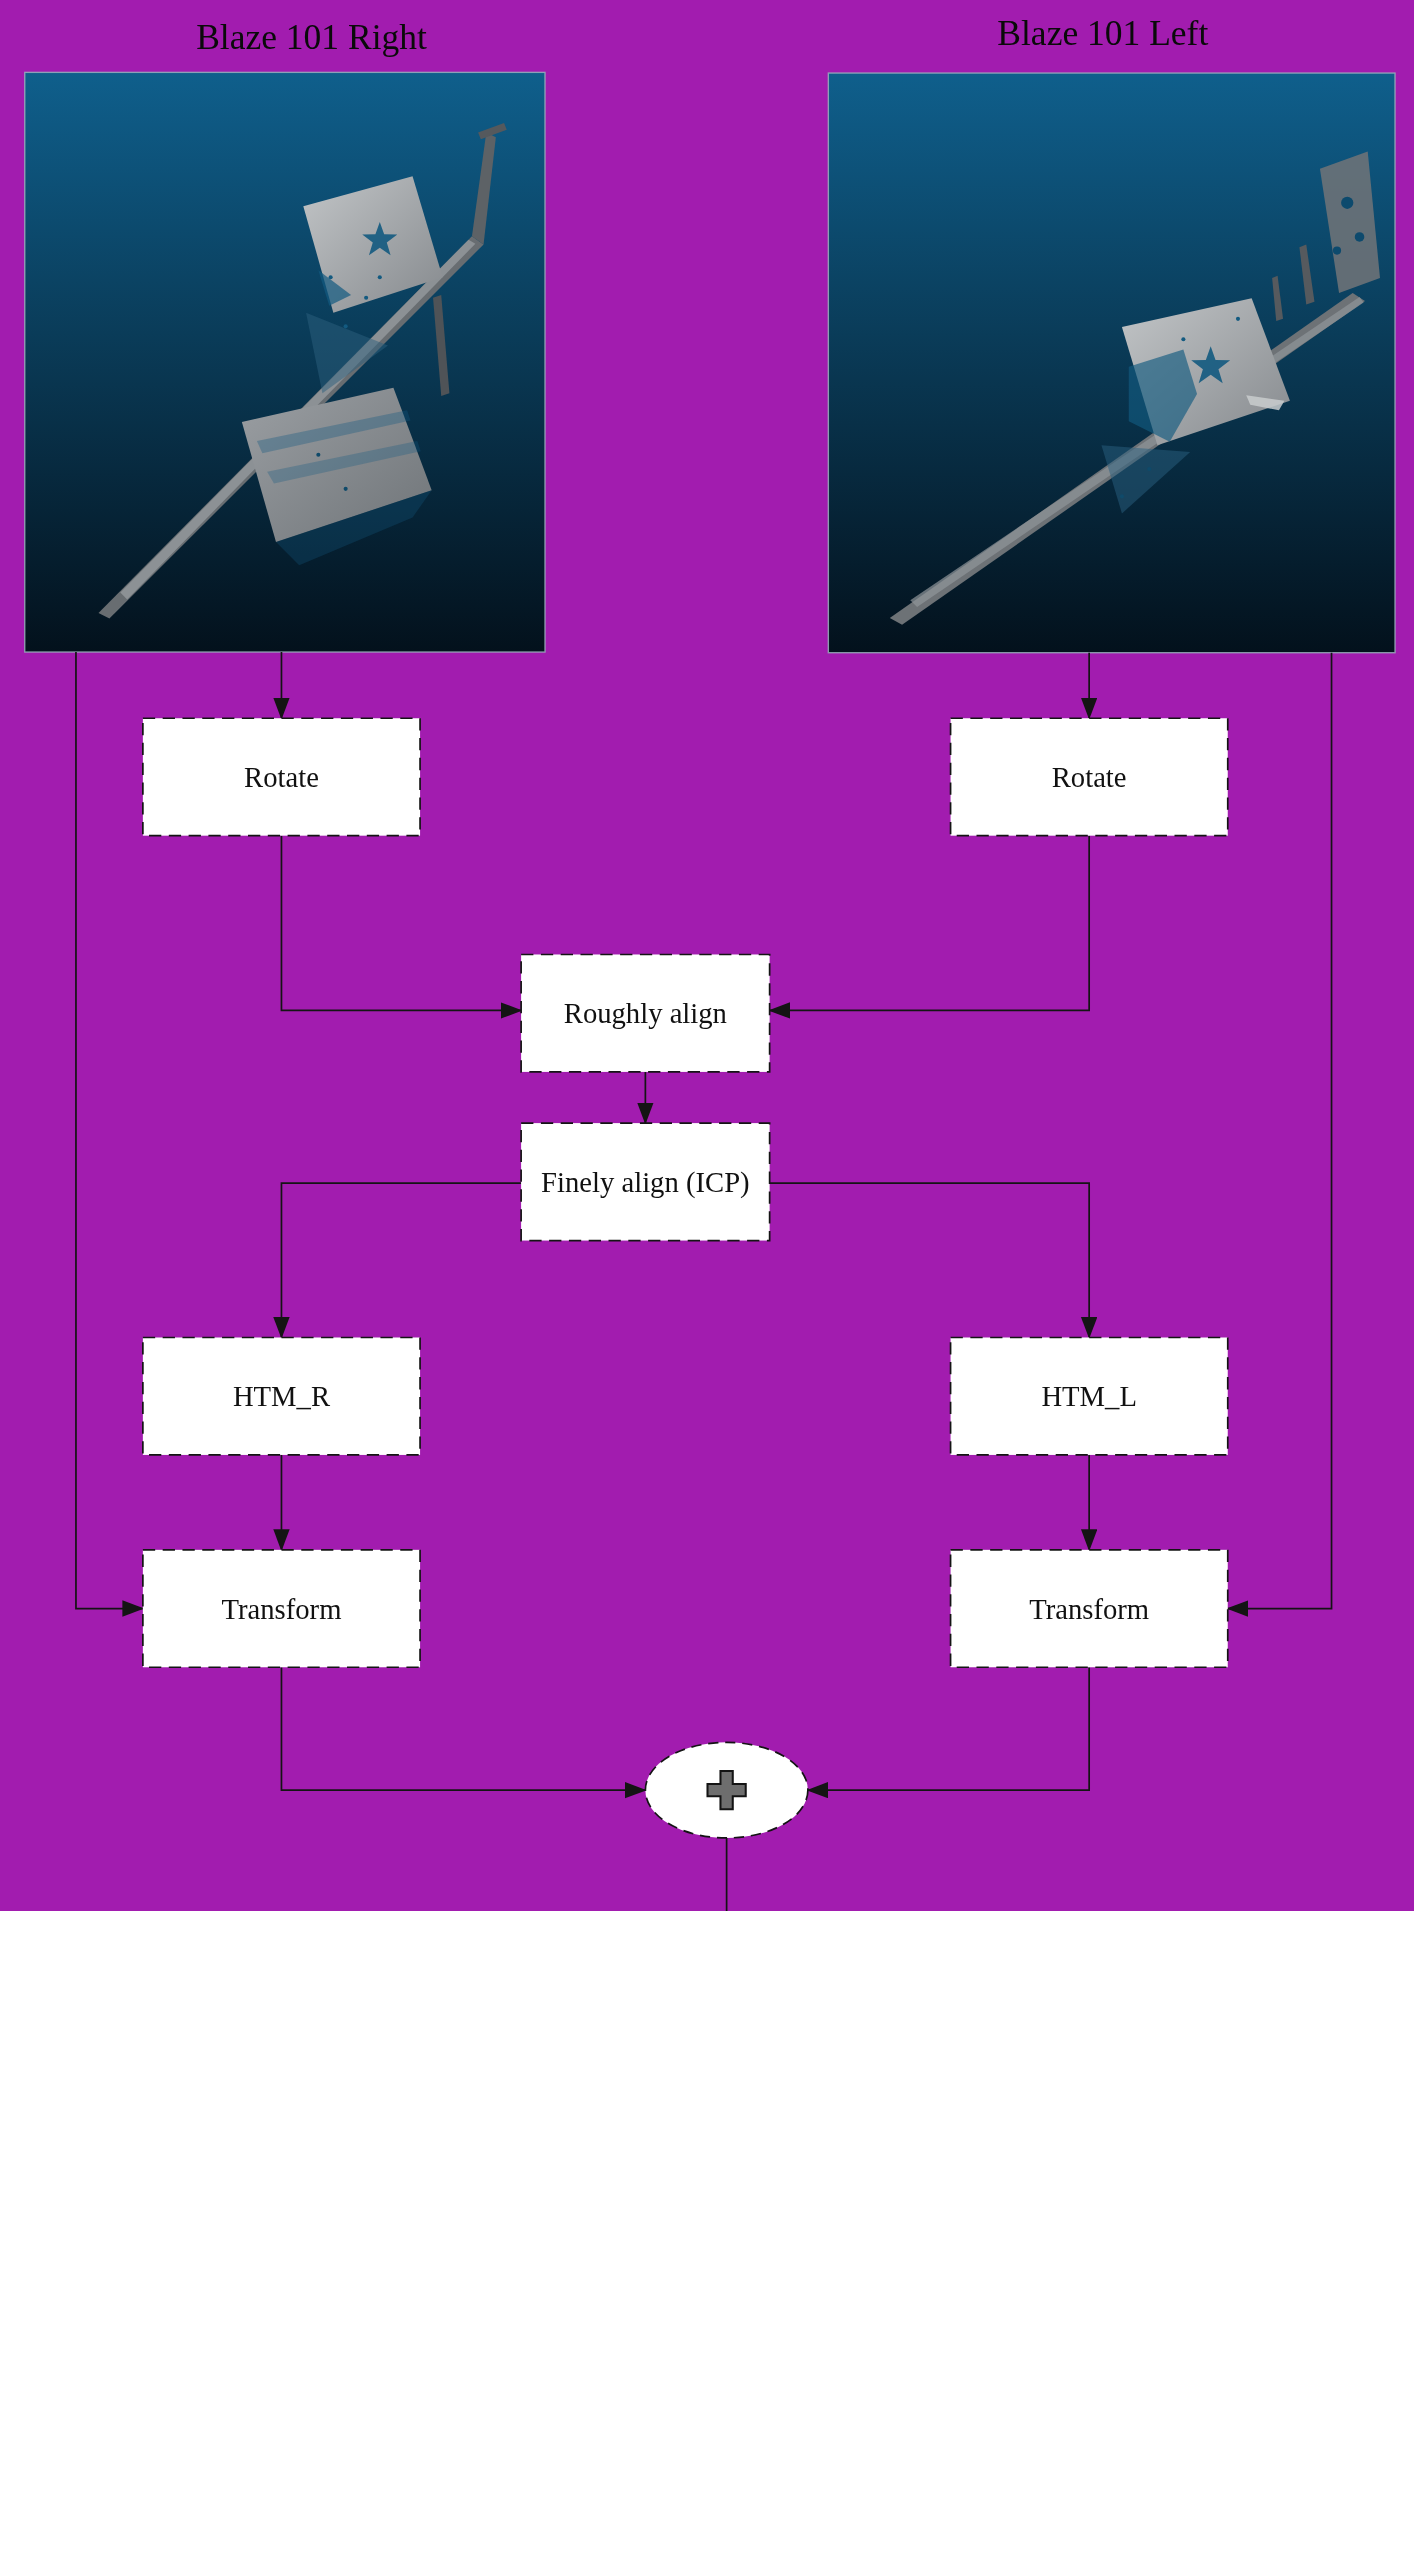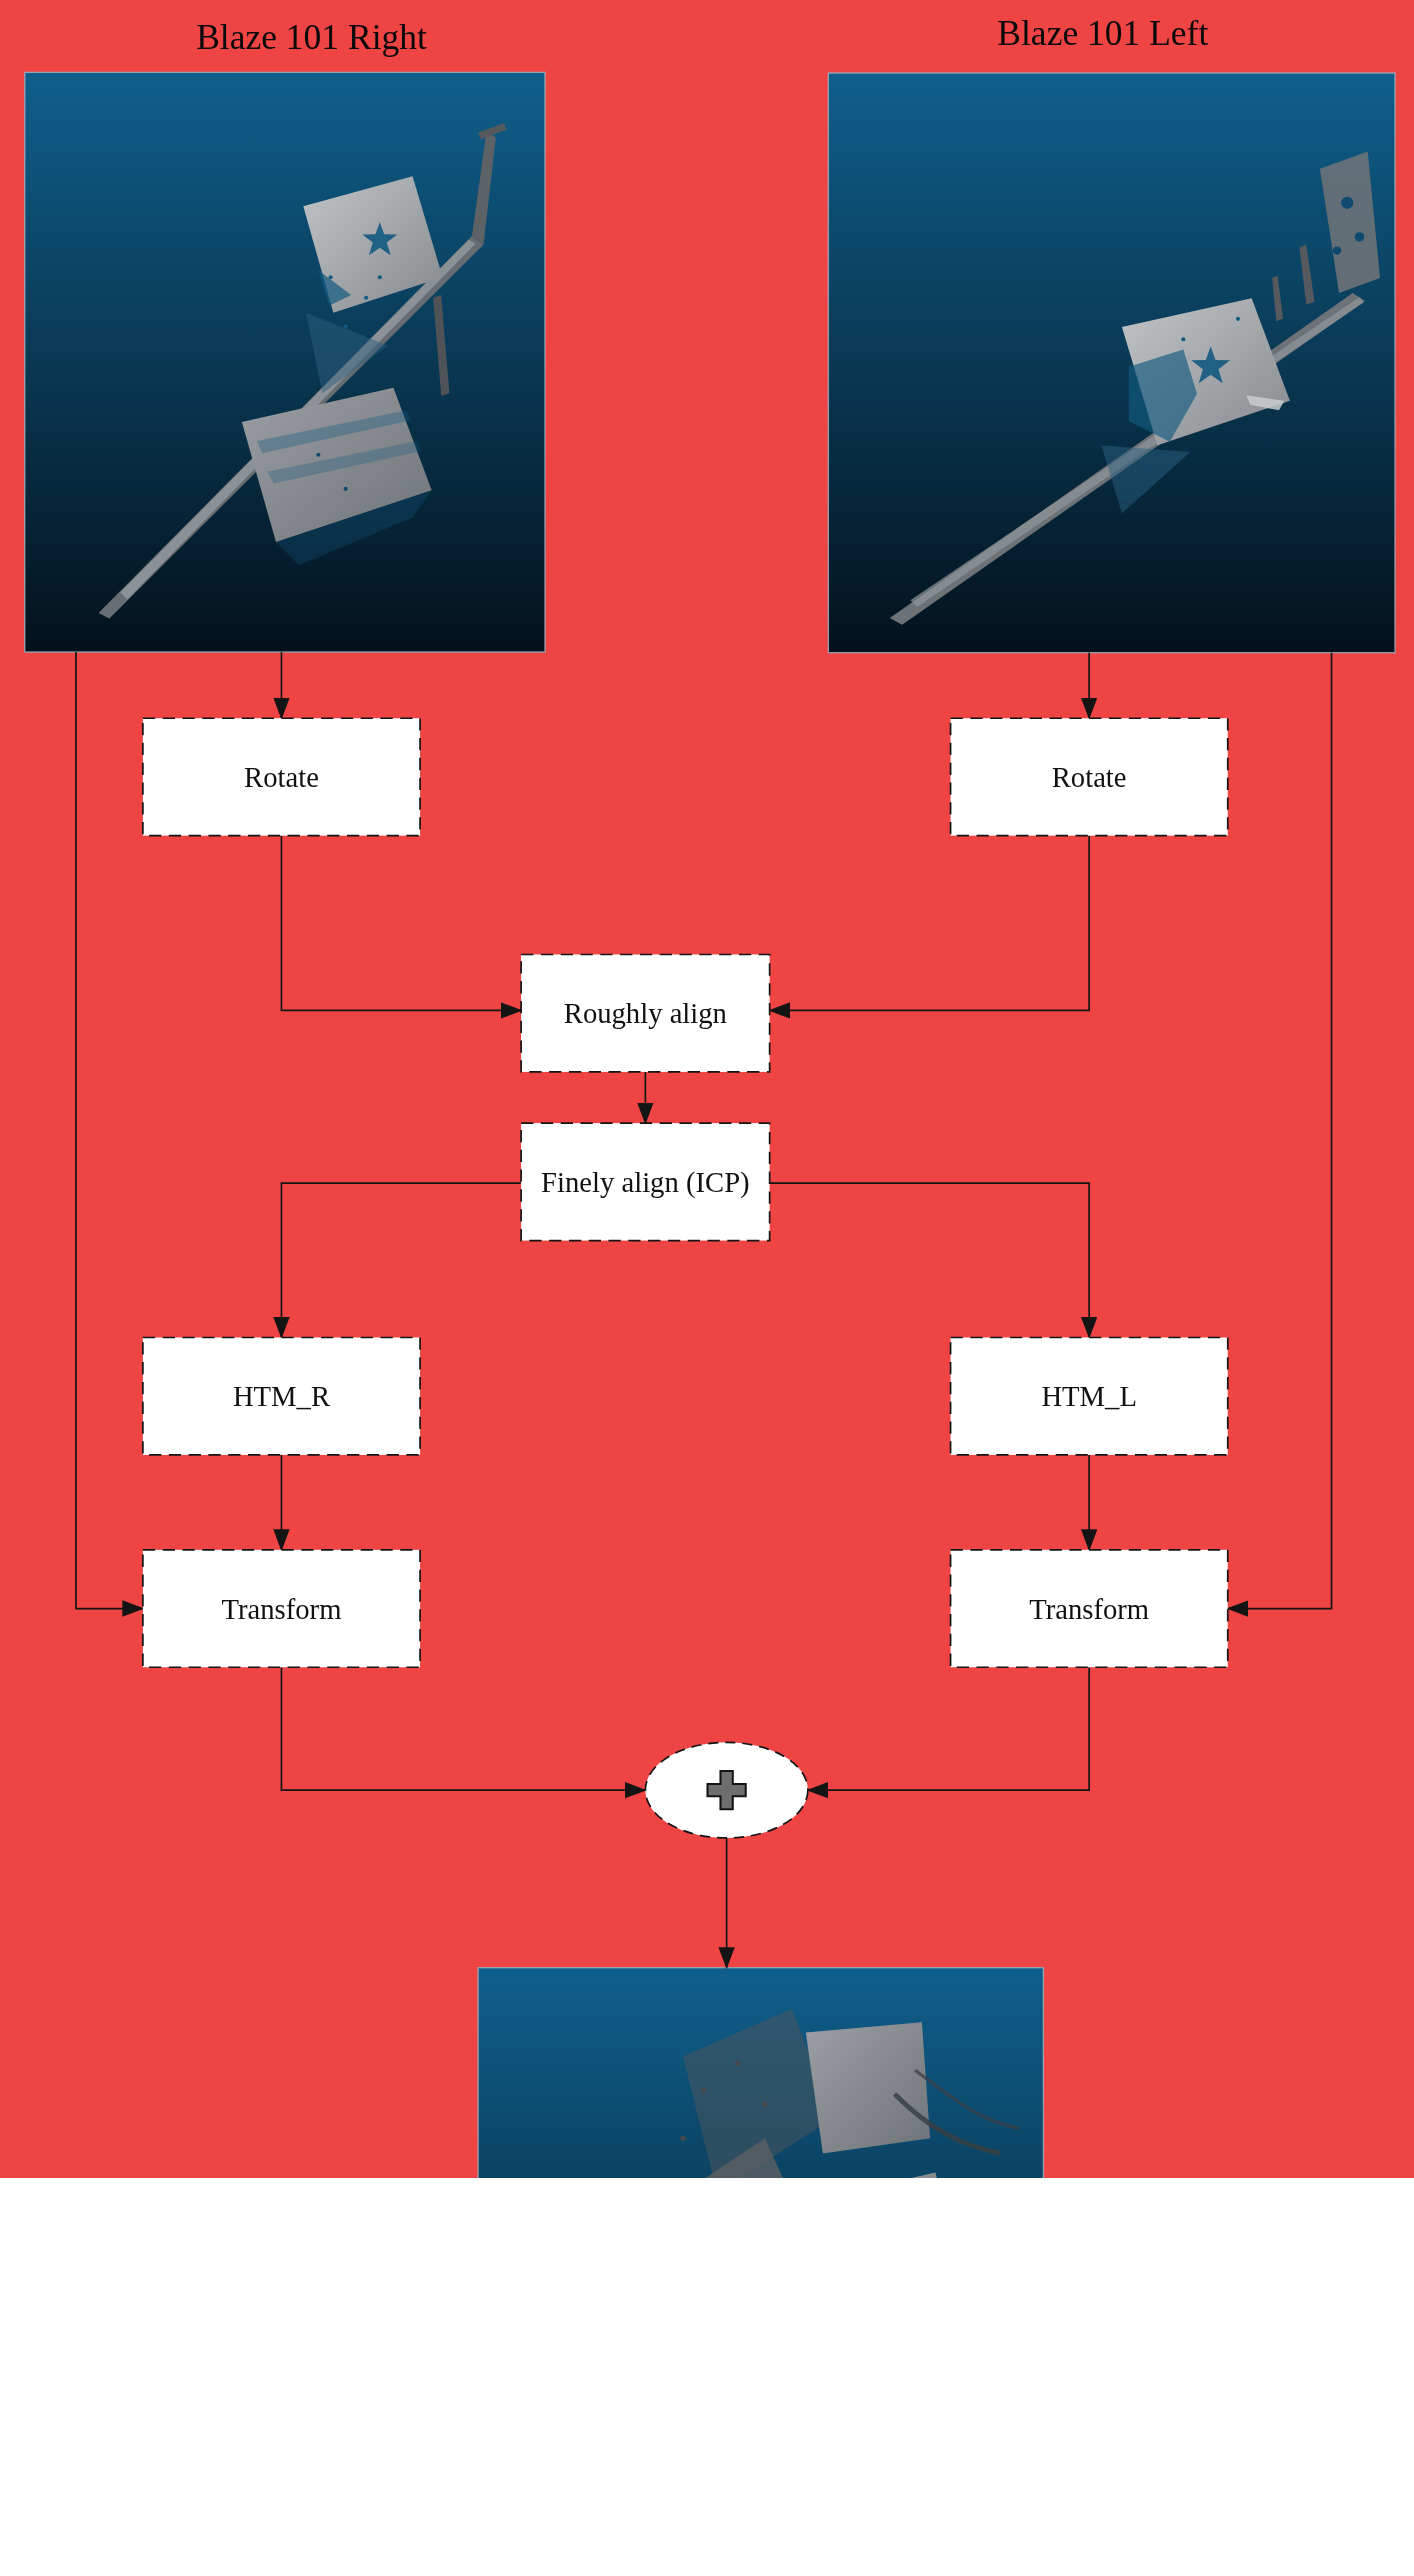--- a/index.html
+++ b/index.html
@@ -1,20 +1,20 @@
 <!DOCTYPE html>
 <html style="font-size:11px"><head>
 <meta charset="utf-8">
 <style>
   html, body { margin: 0; padding: 0; background: #ffffff; }
   .canvas {
     position: relative;
     width: 1415px;
-    height: 2178px;
-    background: #ef4444;
+    height: 1911px;
+    background: #a21caf;
     font-family: "Liberation Serif", "DejaVu Serif", serif;
   }
   svg { display: block; }
   text.node-label {
     font-family: "Liberation Serif", "DejaVu Serif", serif;
     font-size: 42px;
     fill: #111111;
   }
   text.panel-title {
     font-family: "Liberation Serif", "DejaVu Serif", serif;

